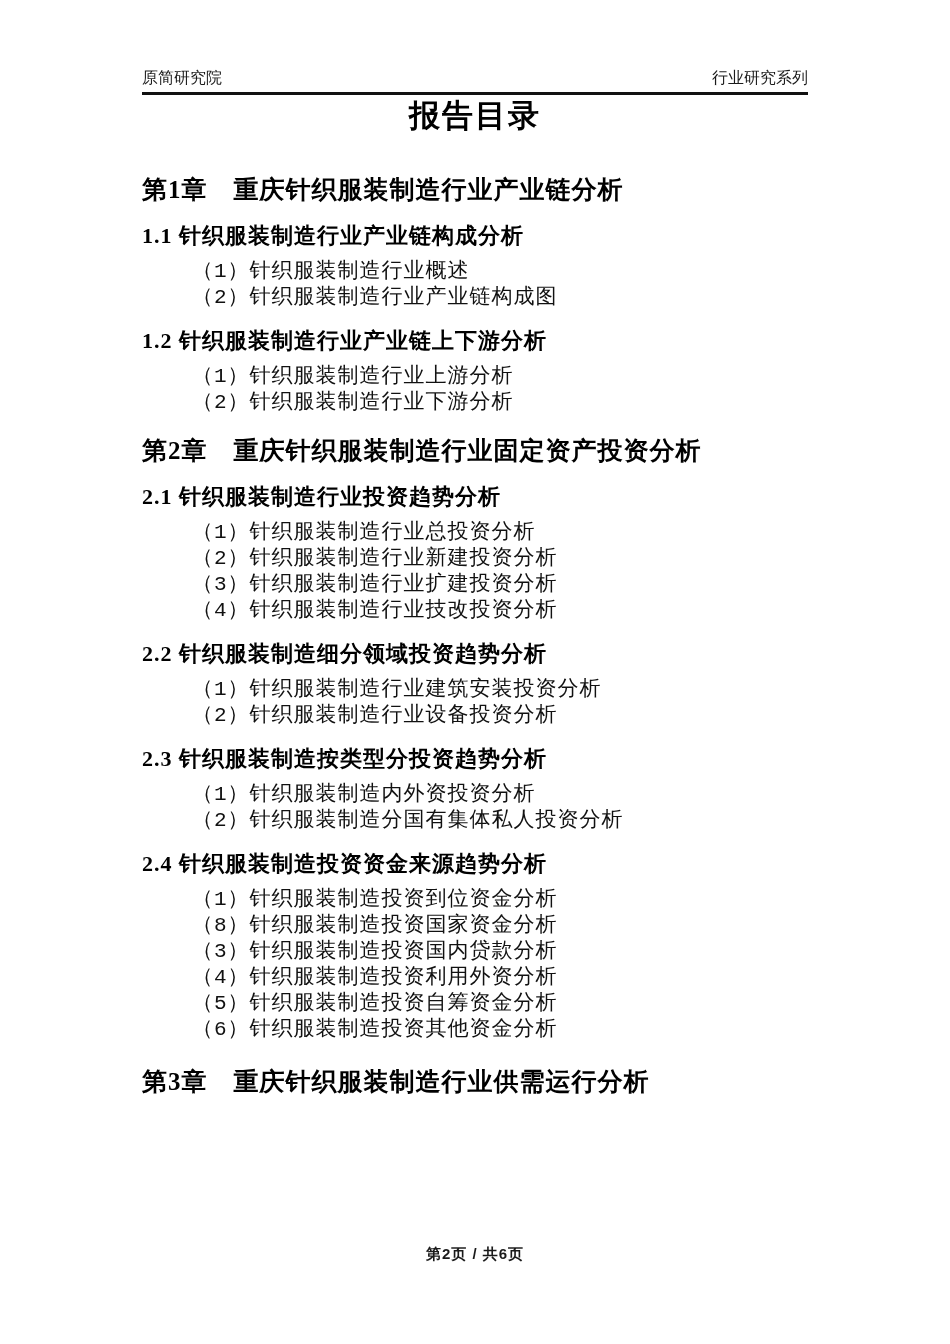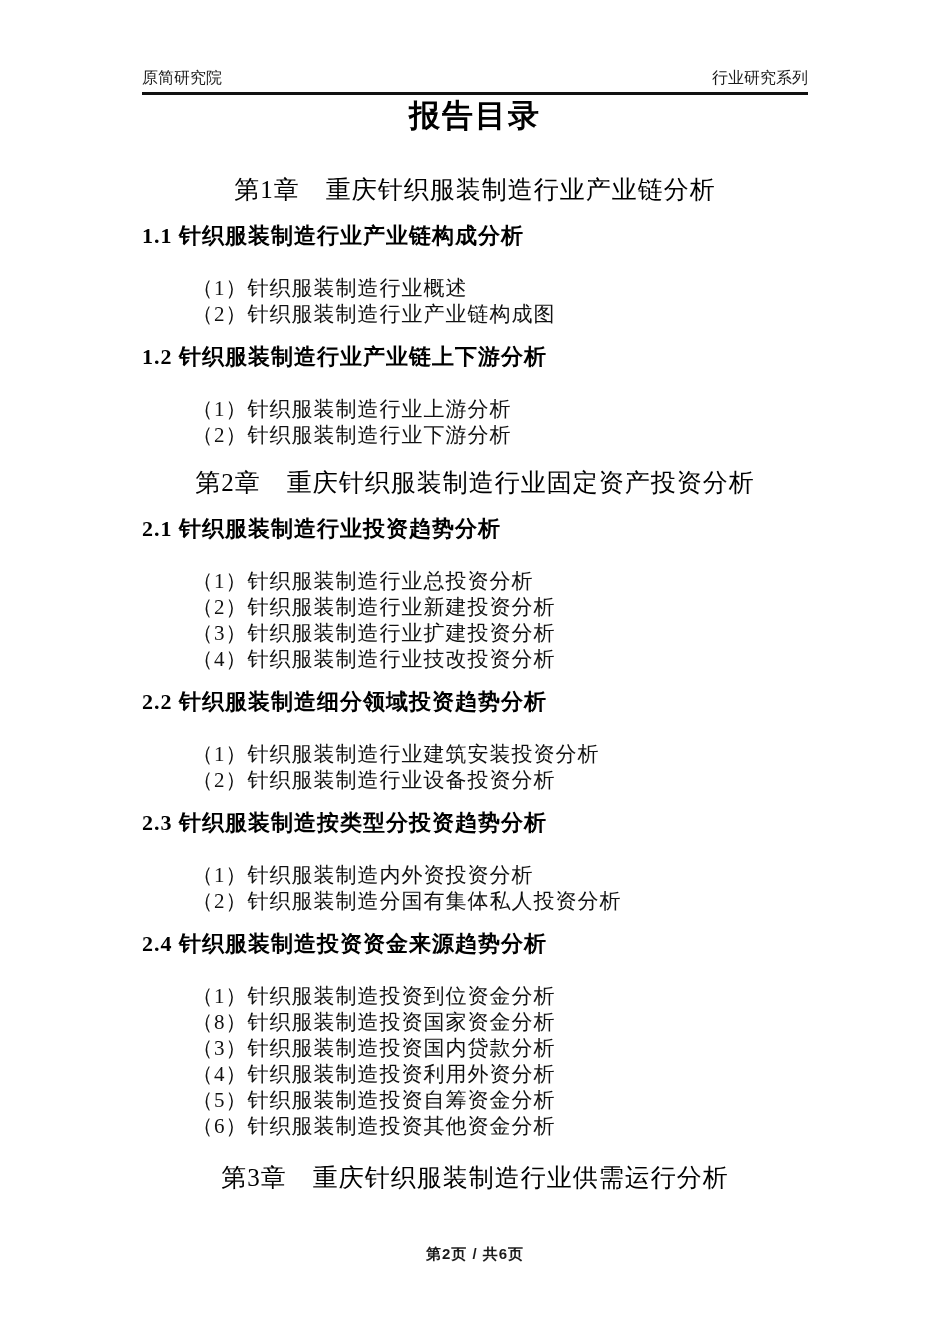--- a/index.html
+++ b/index.html
@@ -29,38 +29,39 @@
   
   .doc-title {
     text-align: center;
     font-size: 31px;
     font-weight: bold;
     letter-spacing: 2px;
   }
   
   .chapter-title {
     margin-top: 36px;
-    text-align: center;
+    text-align: left;
     font-size: 25px;
-    font-weight: normal;
+    font-weight: bold;
     letter-spacing: 1px;
   }
   .chapter-title.ch2 { margin-top: 18px; }
   .chapter-title.ch3 { margin-top: 22px; }
   
   .section-heading {
     margin-top: 15px;
     font-size: 22px;
     font-weight: bold;
     letter-spacing: 1px;
   }
   
   .item-list {
-    margin-top: 24px;
+    margin-top: 8px;
     padding-left: 50px;
+    font-family: Liberation Mono, monospace;
   }
   .toc-item {
     font-size: 21px;
     line-height: 26px;
     letter-spacing: 1px;
     color: #111111;
   }
   
   .page-footer {
     position: absolute;

